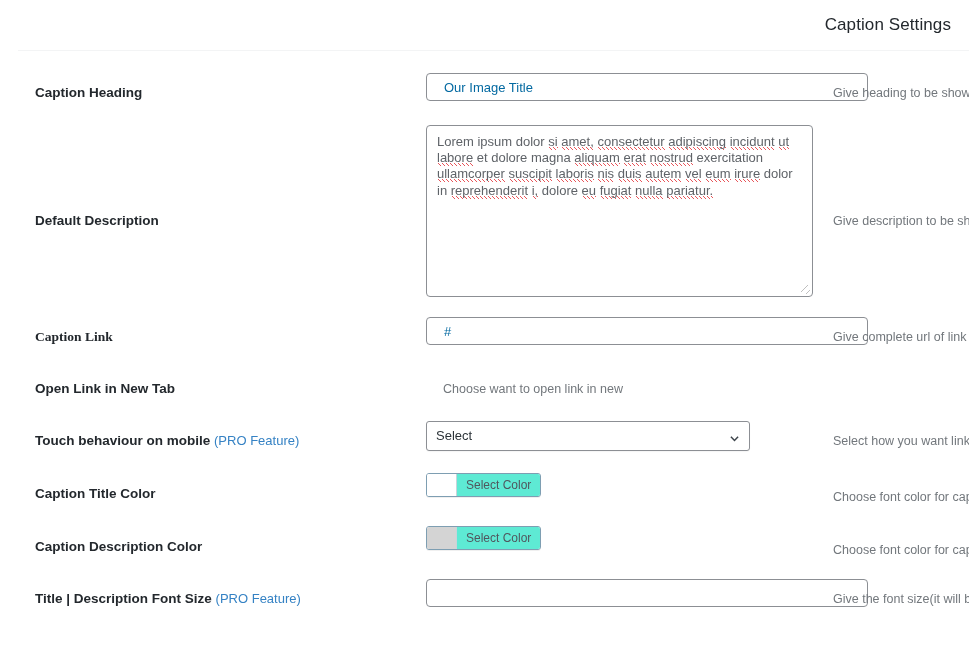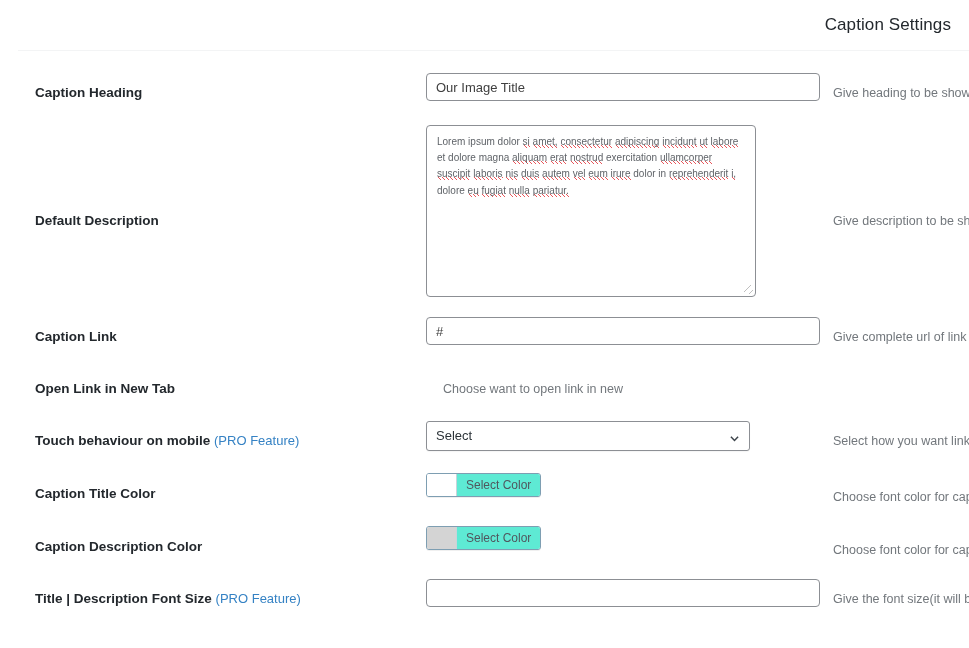--- a/index.html
+++ b/index.html
@@ -99,61 +99,61 @@
   .row-newtab    { height: 52px; }
   .row-touch     { height: 52px; }
   .row-titlecol  { height: 53px; }
   .row-desccol   { height: 53px; }
   .row-fontsize  { height: 52px; }
 
   .row-heading  .col-label { padding-top: 11px; }
   .row-heading  .col-help  { padding-top: 12px; }
   .row-desc     .col-label { padding-top: 87px; }
   .row-desc     .col-help  { padding-top: 88px; }
-  .row-link     .col-label { padding-top: 11px; }
+  .row-link     .col-label { padding-top: 11px; font-family: Liberation Serif, serif; }
   .row-link     .col-help  { padding-top: 12px; }
   .row-newtab   .col-label { padding-top: 11px; }
   .row-newtab   .col-help  { padding-top: 12px; }
   .row-touch    .col-label { padding-top: 11px; }
   .row-touch    .col-help  { padding-top: 12px; }
   .row-titlecol .col-label { padding-top: 12px; }
   .row-titlecol .col-help  { padding-top: 16px; }
   .row-desccol  .col-label { padding-top: 12px; }
   .row-desccol  .col-help  { padding-top: 16px; }
   .row-fontsize .col-label { padding-top: 11px; }
   .row-fontsize .col-help  { padding-top: 12px; }
 
   
   .text-input {
-    width: 394px;
+    width: 442px;
     height: 28px;
     box-sizing: border-box;
     border: 1px solid #8c8f94;
     border-radius: 4px;
     background: #fff;
-    padding: 0 9px;
+    padding: 0 17px;
     font-family: "Liberation Sans", sans-serif;
     font-size: 13px;
-    color: #404040;
+    color: #0369a1;
     outline: none;
     line-height: 26px;
     display: block;
   }
   .text-input::placeholder { color: #7a7d80; }
 
   .textarea-box {
-    width: 330px;
+    width: 387px;
     height: 172px;
     box-sizing: border-box;
     border: 1px solid #8c8f94;
     border-radius: 4px;
     background: #fff;
     padding: 8px 10px 8px 10px;
     font-family: "Liberation Sans", sans-serif;
-    font-size: 10px;
+    font-size: 13px;
     line-height: 16.2px;
     color: #5f6368;
     position: relative;
     overflow: hidden;
   }
   .sp { 
     background-image: linear-gradient(45deg, transparent 48%, #e8555a 48%, #e8555a 62%, transparent 62%);
     background-size: 4px 3px;
     background-repeat: repeat-x;
     background-position: 0 bottom;

